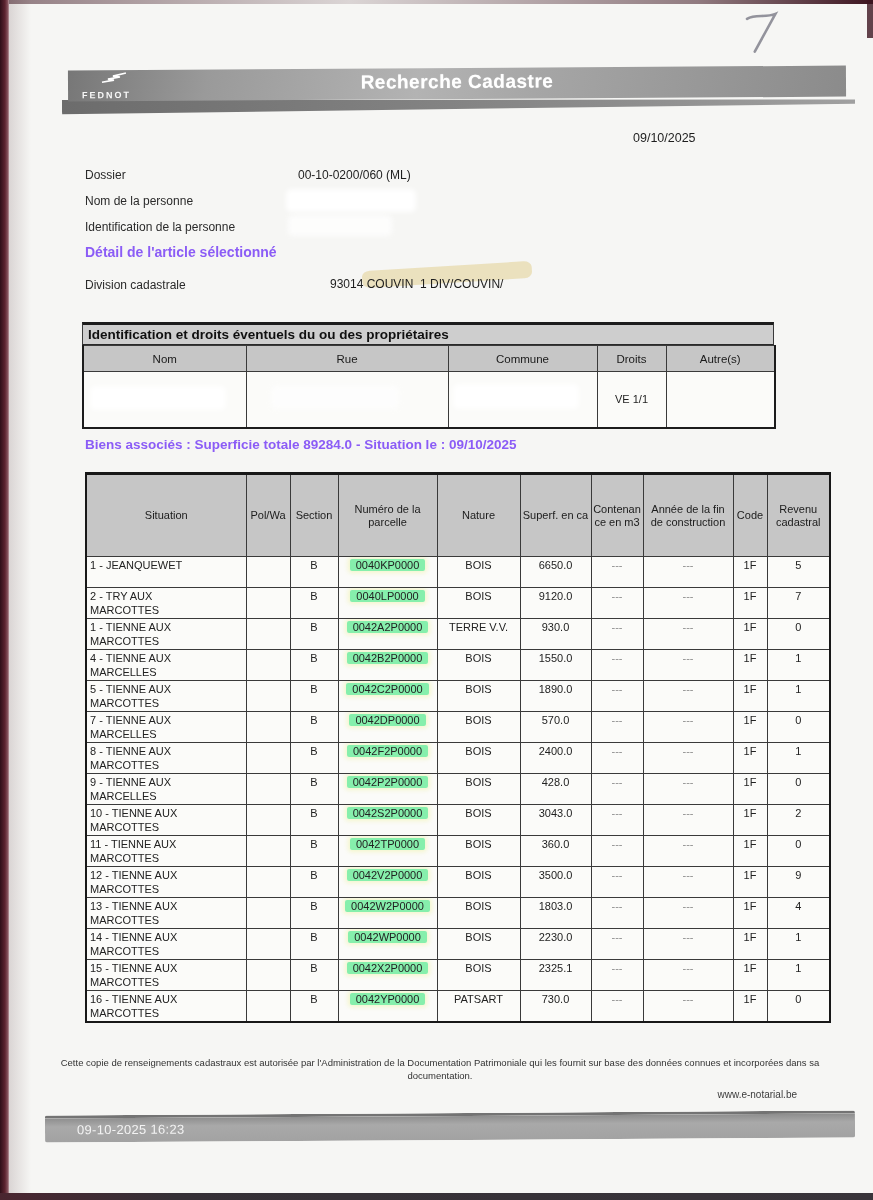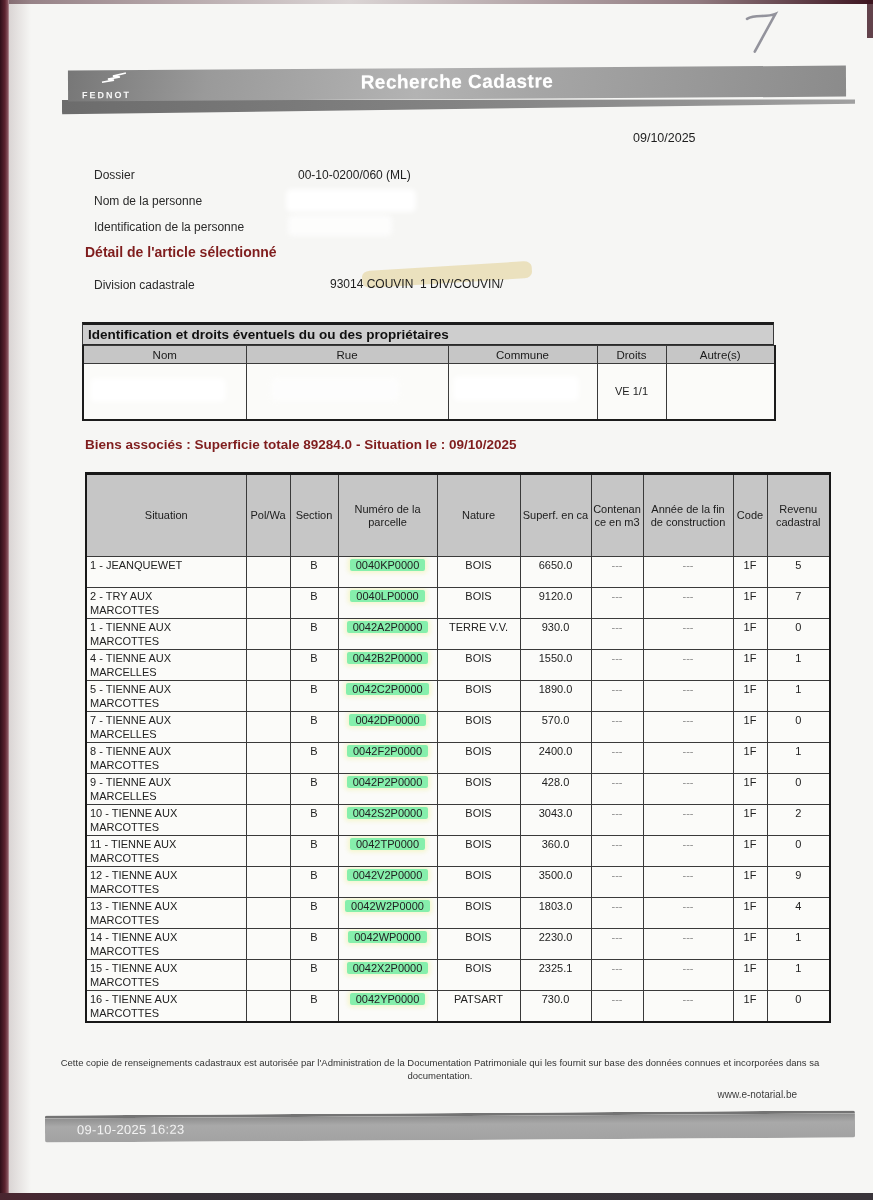--- a/index.html
+++ b/index.html
@@ -41,39 +41,39 @@
   .fednot-word { font-size:9px; letter-spacing:2px; font-weight:bold; opacity:.95; }
   .banner-wedge {
     position:absolute; left:62px; top:97px; width:793px; height:16px;
     background:linear-gradient(to right,#6c6c6c,#8d8d8d 70%,#a0a0a0);
     clip-path:polygon(0 6%, 100% 28%, 100% 55%, 0 95%);
     transform:rotate(-0.3deg); z-index:2;
   }
 
   
   .doc-date { position:absolute; left:633px; top:131px; font-size:12.5px; }
-  .info-label { position:absolute; left:94px; font-size:12px; color:#2a2a2a; }
+  .info-label { position:absolute; left:85px; font-size:12px; color:#2a2a2a; }
   .info-value { position:absolute; left:298px; font-size:12px; white-space:pre; }
   .redact { position:absolute; background:#fff; box-shadow:0 0 5px 4px rgba(255,255,255,.95); border-radius:2px; }
 
-  .section-title { position:absolute; left:85px; font-weight:bold; font-size:14px; color:#7f1d1d; }
+  .section-title { position:absolute; left:85px; font-weight:bold; font-size:14px; color:#8b5cf6; }
   .division-value { position:absolute; left:330px; top:277px; font-size:12px; white-space:pre; z-index:2; }
   .division-hl { position:absolute; left:362px; top:266px; width:170px; height:17px;
                  background:#e9ddb4; opacity:.85; transform:rotate(-3.5deg); border-radius:8px/6px; z-index:1; }
 
   
   .owners { position:absolute; left:82px; top:322px; width:692px; z-index:2;border-radius:6px; }
   .owners-titlebar {
     background:#cecece; border-top:3px solid #1c1c1c; border-left:1px solid #3a3a3a;
     border-right:1px solid #3a3a3a; border-bottom:1px solid #2a2a2a;
     font-weight:bold; font-size:13.5px; padding:2px 0 2px 5px; color:#101010;
   }
   .owners table { border-collapse:collapse; table-layout:fixed; width:692px;
                   border:2px solid #1c1c1c; border-top:1px solid #2a2a2a; }
-  .owners th { background:#c6c6c6; font-weight:normal; font-size:11.5px; height:18px;
+  .owners th { background:#c6c6c6; font-weight:normal; font-size:11.5px; height:26px;
                border:1px solid #3a3a3a; color:#1a1a1a; }
   .owners td { height:56px; border:1px solid #3a3a3a; font-size:12px;
                vertical-align:middle; position:relative; background:#fbfbf9; }
   .owners td.droits { text-align:center; font-size:11px; }
 
   
   .biens-title { top:437px; font-size:13.5px; }
 
   
   .parcels { position:absolute; left:85px; top:472px; z-index:2; }

